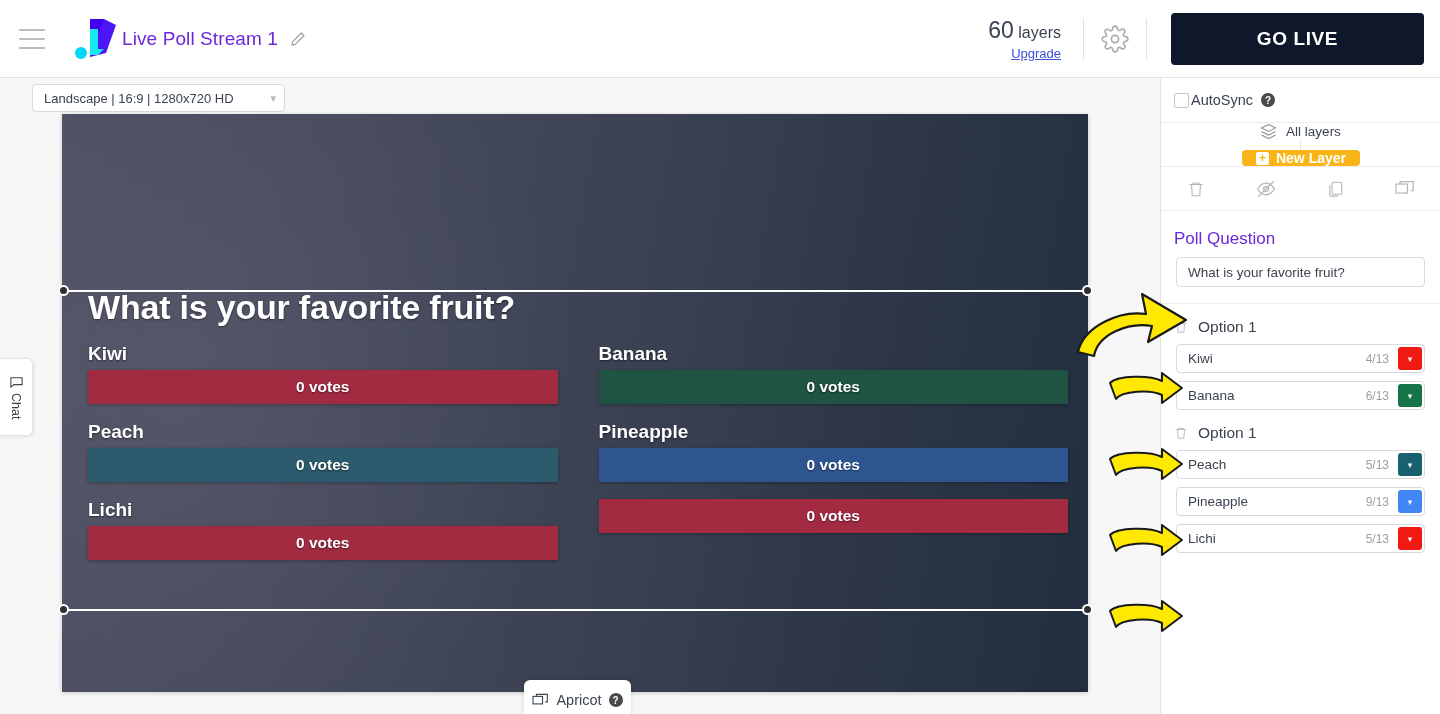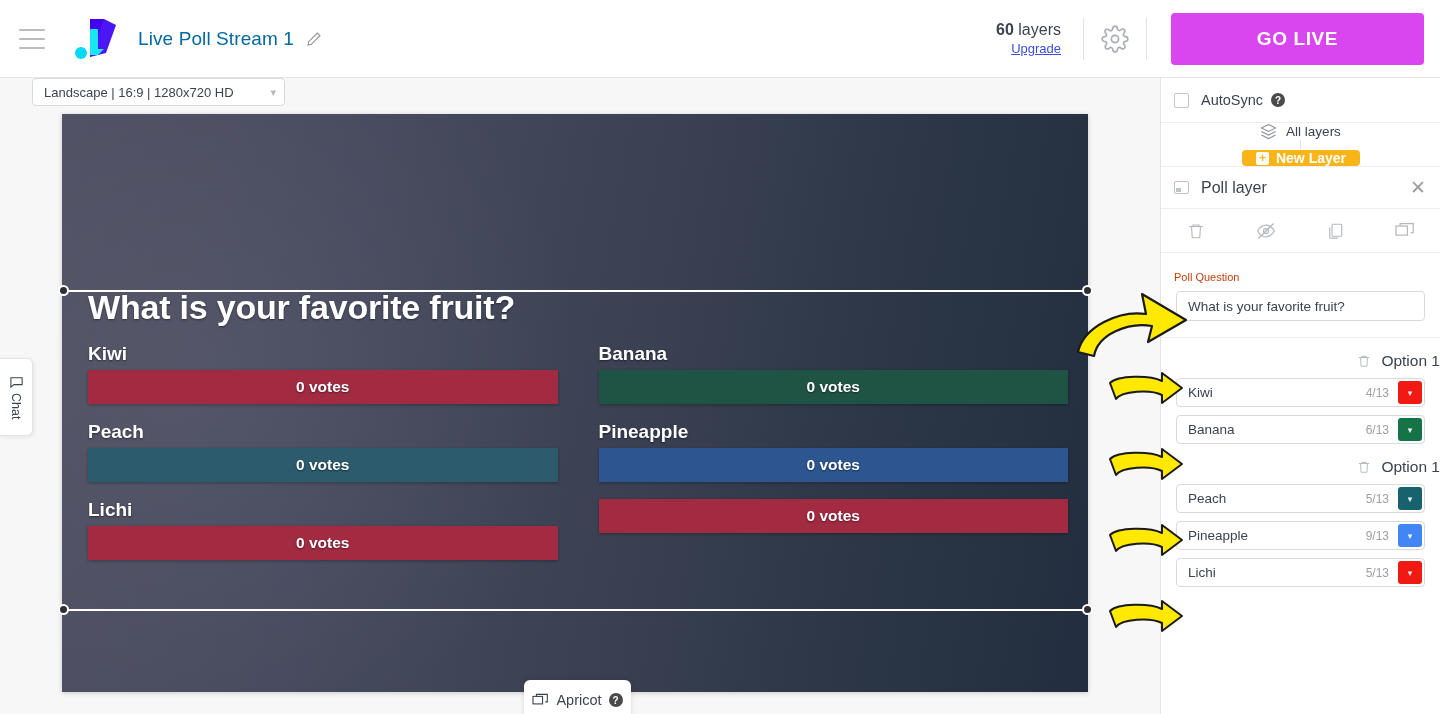--- a/index.html
+++ b/index.html
@@ -20,48 +20,48 @@
   .hamburger {
     margin-left: 19px; width: 26px; height: 20px;
     display: flex; flex-direction: column; justify-content: space-between;
     cursor: pointer;
   }
   .hamburger span { display: block; height: 2px; background: #b9bcc2; border-radius: 1px; }
 
   .logo { margin-left: 25px; width: 50px; height: 48px; position: relative; }
 
   .proj-title {
-    margin-left: 18px; font-size: 19px; color: #0369a1; letter-spacing: .1px;
+    margin-left: 2px; font-size: 19px; color: #6d28d9; letter-spacing: .1px;
   }
   .edit-icon { margin-left: 12px; cursor: pointer; display: flex; align-items: center;}
 
   .hdr-right { margin-left: auto; display: flex; align-items: center; height: 100%; }
   .credits { text-align: right; padding-right: 22px; }
   .credits-line { font-size: 16px; color: #3b4350; }
-  .credits-line b { font-weight: bold; font-size: 16px; }
+  .credits-line b { font-weight: normal; font-size: 23px; }
   .credits-upgrade {
     display: block; font-size: 13px; color: #3b4fd8; text-decoration: underline;
     margin-top: 2px; cursor: pointer;
   }
   .vdiv { width: 1px; height: 42px; background: #e3e3e6; }
   .gear-btn { width: 62px; display: flex; align-items: center; justify-content: center; cursor: pointer; }
   .golive {
     margin-left: 24px; margin-right: 16px;
     width: 253px; height: 52px; background: #4400f0; color: #fff;
     font-size: 19px; font-weight: bold; letter-spacing: .6px;
     border: none; border-radius: 4px; cursor: pointer;
   }
 
   
   .editor {
     position: absolute; top: 78px; left: 0; width: 1160px; height: 636px;
     background: #f7f7f8;
   }
   .ratio-select {
-    position: absolute; top: 0; left: 32px;
+    position: absolute; top: 6px; left: 32px;
     width: 253px; height: 28px; background: #fff;
     border: 1px solid #d9dadd; border-radius: 4px;
     display: flex; align-items: center; padding: 0 8px 0 11px;
     font-size: 13px; color: #3b4350; cursor: pointer;
   }
   .ratio-select .chev { margin-left: auto; color: #b4b7bd; font-size: 11px; }
 
   .canvas-wrap {
     position: absolute; left: 62px; top: 36px; width: 1026px; height: 578px;
     overflow: hidden;
@@ -130,21 +130,21 @@
   .sidebar {
     position: absolute; top: 78px; right: 0; width: 280px; height: 636px;
     background: #fff; border-left: 1px solid #e3e3e6;
     overflow: hidden;
   }
   .row-autosync {
     height: 45px; display: flex; align-items: center; padding-left: 13px;
     border-bottom: 1px solid #ededef;
   }
   .cbox { width: 15px; height: 15px; border: 1px solid #c4c6ca; border-radius: 2px; background:#fff; cursor:pointer;}
-  .autosync-lbl { margin-left: 12px; font-size: 14.5px; color: #3b4350; }
+  .autosync-lbl { margin-left: 2px; font-size: 14.5px; color: #3b4350; }
   .help-dot {
     margin-left: 8px; width: 14px; height: 14px; border-radius: 50%;
     background: #4a4a4a; color: #fff; font-size: 10px; font-weight: bold;
     display: flex; align-items: center; justify-content: center; cursor: pointer;
   }
 
   .row-layers {
     height: 44px; display: flex; align-items: center;
     border-bottom: 1px solid #ededef;
     flex-direction: column;
@@ -173,30 +173,30 @@
   .layer-thumb::after { content:""; position:absolute; left:1px; bottom:1px; width:5px; height:4px; background:#bfc2c7;}
   .layer-name { margin-left: 12px; font-size: 16px; color: #3b4350; }
   .close-x { margin-left: auto; font-size: 19px; color: #9c9fa5; cursor: pointer; line-height: 1; }
 
   .row-tools {
     height: 44px; display: flex; align-items: center;
     border-bottom: 1px solid #ededef;
   }
   .tool-ic { flex: 1; display: flex; align-items: center; justify-content: center; cursor: pointer; }
 
-  .q-label { margin: 18px 0 8px 13px; font-size: 11px; color: #c2410c; }
+  .q-label { margin: 18px 0 8px 13px; font-size: 17px; color: #6d28d9; }
   .q-input {
     margin: 0 15px 0 15px; height: 30px; border: 1px solid #d9dadd; border-radius: 4px;
     display: flex; align-items: center; padding-left: 11px; font-size: 13.5px; color: #3b4350;
     background: #fff; cursor: text;
   }
   .opt-sep { height: 1px; background: #ededef; margin: 16px 0 0 0; }
 
   .opt-head {
-    display: flex; align-items: center; padding-left: 13px; margin-top: 14px; gap: 10px; justify-content: flex-end;
+    display: flex; align-items: center; padding-left: 13px; margin-top: 14px; gap: 10px;
   }
   .opt-head .t { font-size: 15.5px; color: #3b4350; }
   .opt-row {
     margin: 8px 15px 0 15px; height: 29px; border: 1px solid #d9dadd; border-radius: 4px;
     display: flex; align-items: center; padding-left: 11px; background: #fff;
   }
   .opt-name { font-size: 13.5px; color: #3b4350; }
   .opt-count { margin-left: auto; font-size: 12px; color: #9c9fa5; padding-right: 9px; }
   .swatch {
     width: 24px; height: 23px; border-radius: 3px; margin-right: 2px;
@@ -246,21 +246,21 @@
         <span class="credits-upgrade">Upgrade</span>
       </div>
       <div class="vdiv"></div>
       <div class="gear-btn">
         <svg width="28" height="28" viewBox="0 0 24 24" fill="none" stroke="#a9acb2" stroke-width="1.4">
           <circle cx="12" cy="12" r="3.1"></circle>
           <path d="M19.4 15a1.6 1.6 0 00.3 1.8l.1.1a2 2 0 11-2.8 2.8l-.1-.1a1.6 1.6 0 00-1.8-.3 1.6 1.6 0 00-1 1.5V21a2 2 0 11-4 0v-.1a1.6 1.6 0 00-1-1.5 1.6 1.6 0 00-1.8.3l-.1.1a2 2 0 11-2.8-2.8l.1-.1a1.6 1.6 0 00.3-1.8 1.6 1.6 0 00-1.5-1H3a2 2 0 110-4h.1a1.6 1.6 0 001.5-1 1.6 1.6 0 00-.3-1.8l-.1-.1a2 2 0 112.8-2.8l.1.1a1.6 1.6 0 001.8.3H9a1.6 1.6 0 001-1.5V3a2 2 0 114 0v.1a1.6 1.6 0 001 1.5 1.6 1.6 0 001.8-.3l.1-.1a2 2 0 112.8 2.8l-.1.1a1.6 1.6 0 00-.3 1.8V9a1.6 1.6 0 001.5 1H21a2 2 0 110 4h-.1a1.6 1.6 0 00-1.5 1z"></path>
         </svg>
       </div>
       <div class="vdiv"></div>
-      <button class="golive" style="background: #d946ef;">GO LIVE</button>
+      <button class="golive" style="background: #0f172a;">GO LIVE</button>
     </div>
   </div>
 
   <div class="editor">
 
     <div class="ratio-select">
       <span>Landscape | 16:9 | 1280x720 HD</span>
       <span class="chev">▾</span>
     </div>
 
@@ -342,25 +342,20 @@
         </svg>
         <span>All layers</span>
       </div>
       <div class="layers-div"></div>
       <button class="new-layer-btn" style="background: rgb(249, 180, 23);">
         <span class="plus-sq">+</span>
         <span>New Layer</span>
       </button>
     </div>
 
-    <div class="row-polllayer">
-      <div class="layer-thumb"></div>
-      <span class="layer-name">Poll layer</span>
-      <span class="close-x">✕</span>
-    </div>
 
     <div class="row-tools">
       <div class="tool-ic">
         <svg width="18" height="18" viewBox="0 0 24 24" fill="none" stroke="#b4b7bd" stroke-width="1.5">
           <path d="M3 6h18"></path>
             <path d="M8 6V4h8v2"></path>
             <path d="M6 6l1 15h10l1-15"></path>
         </svg>
       </div>
       <div class="tool-ic">

